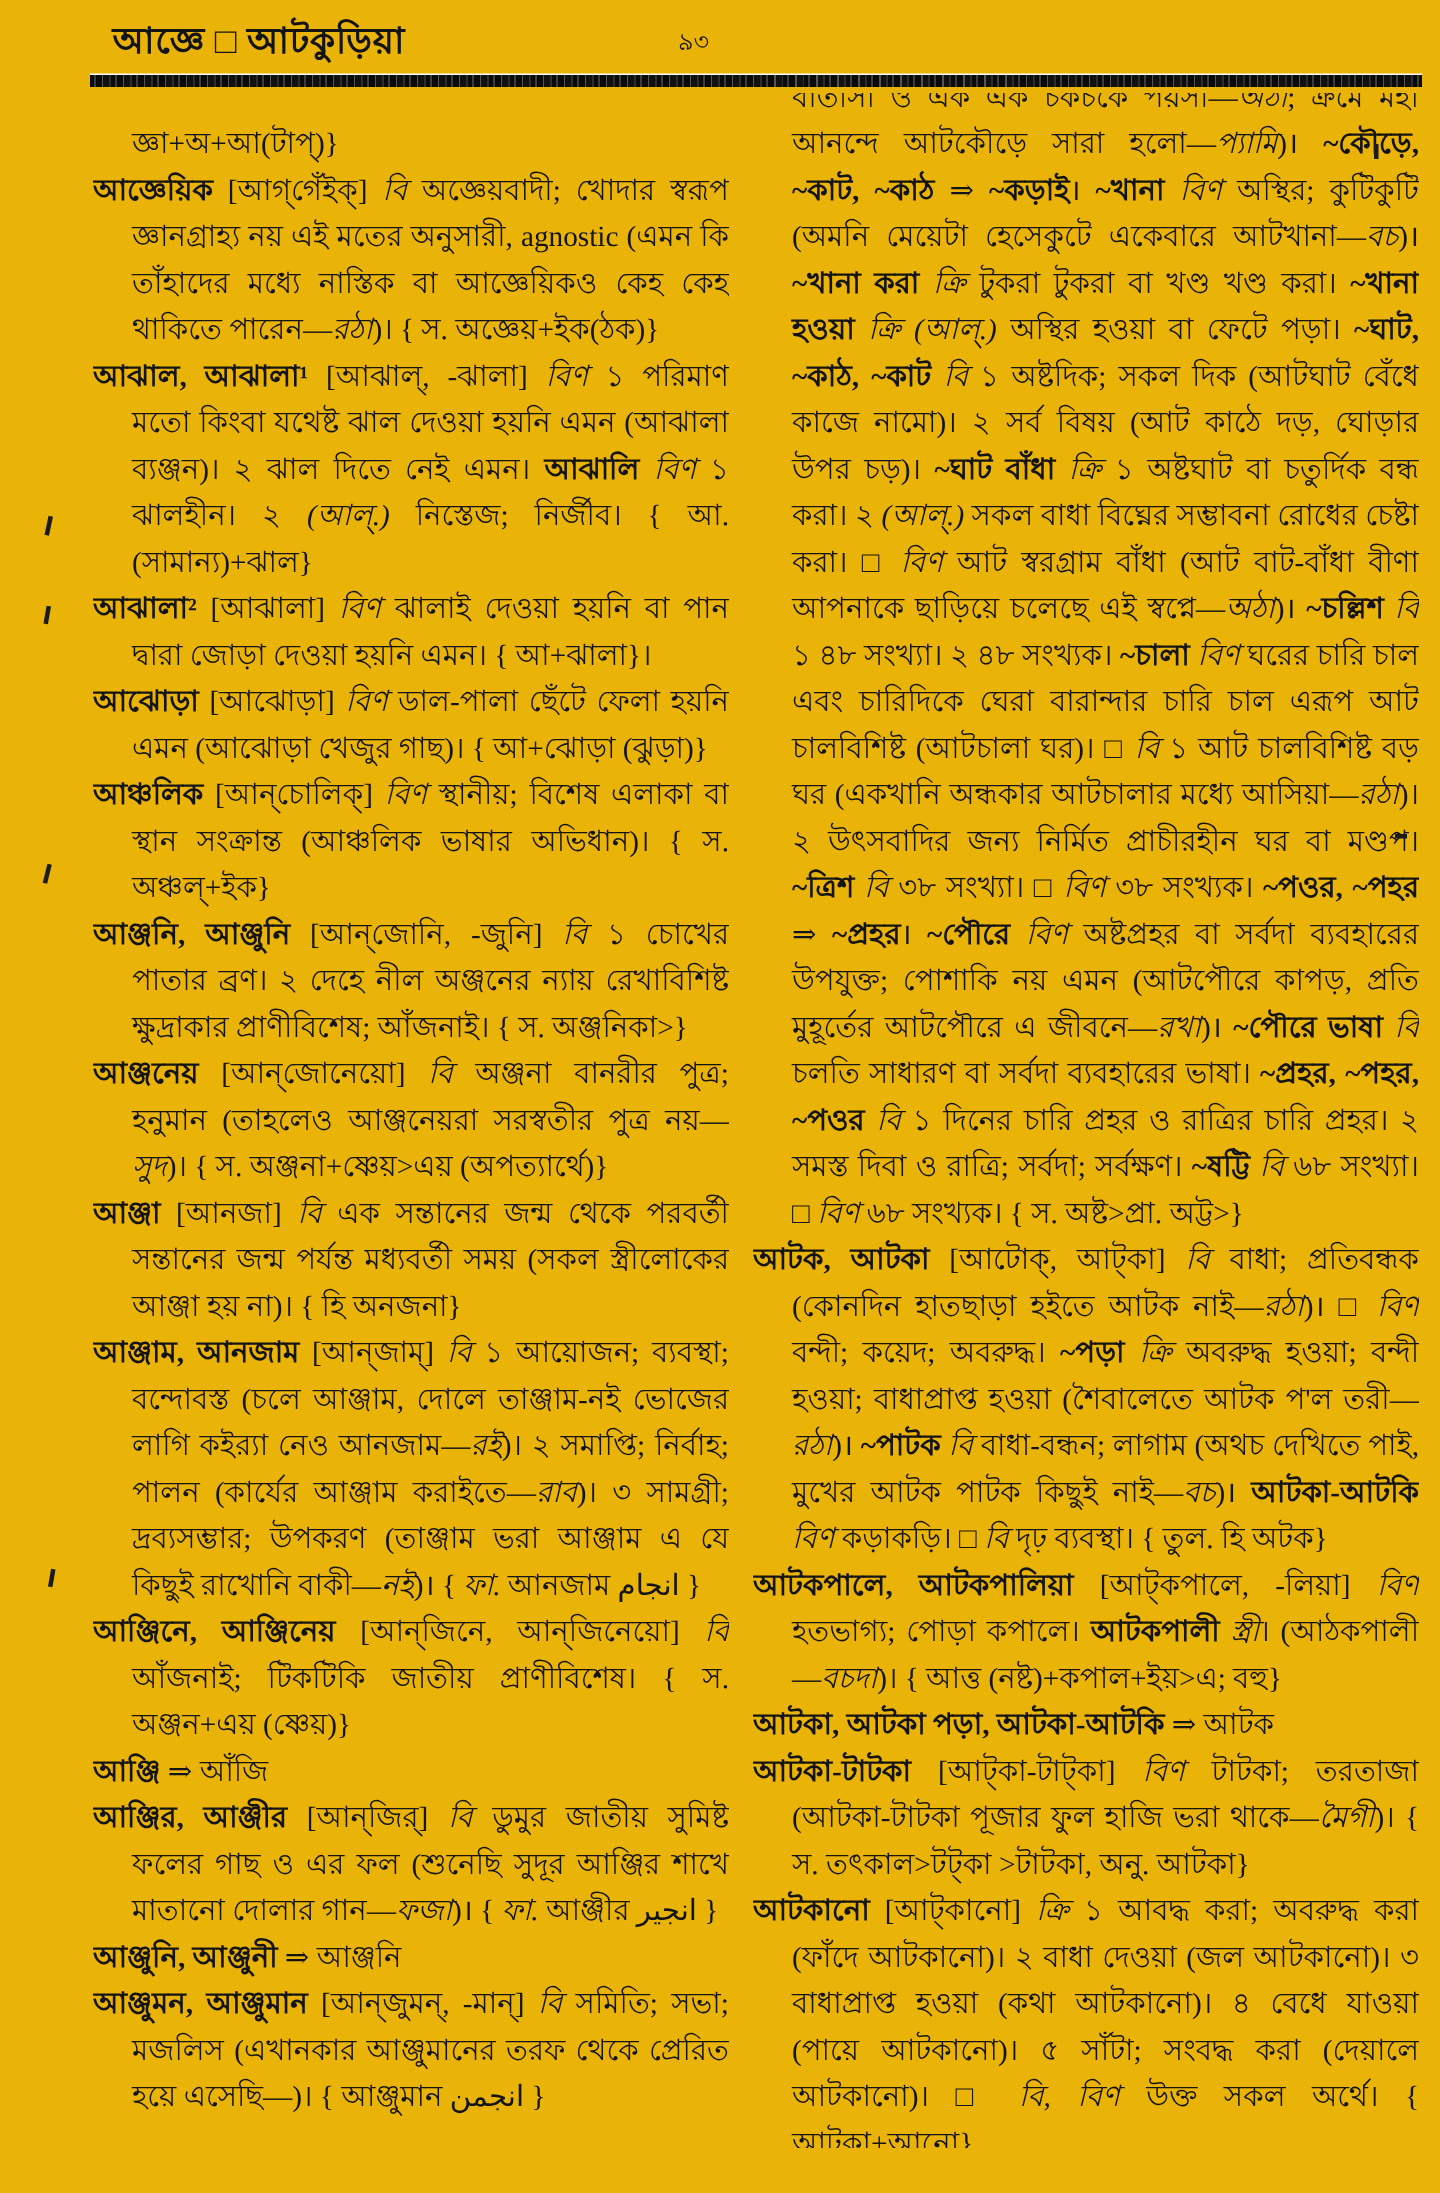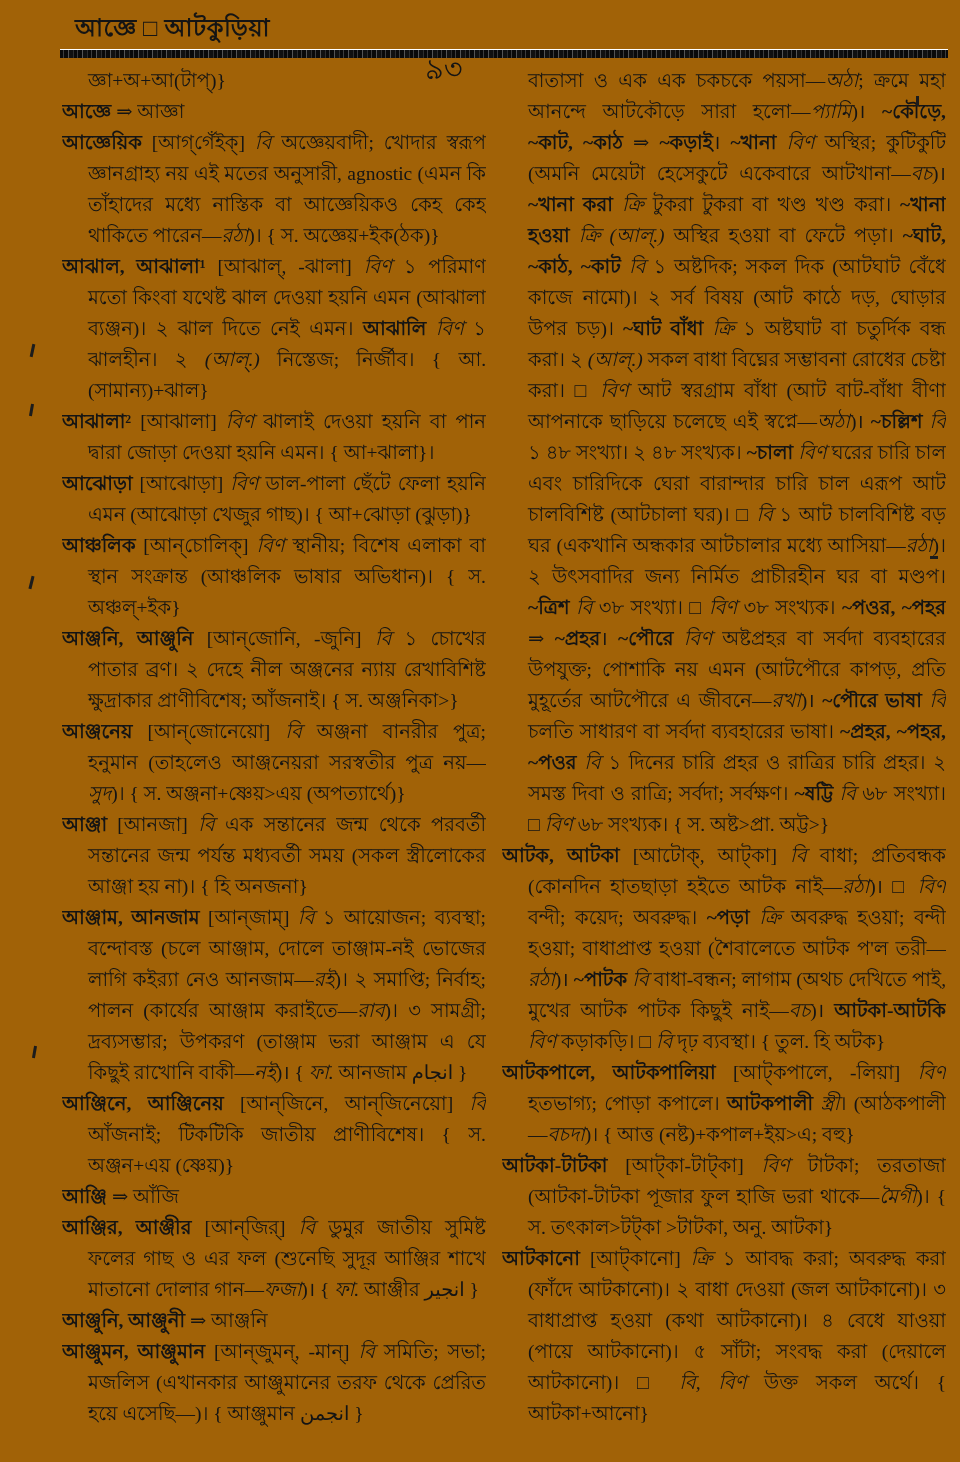--- a/index.html
+++ b/index.html
@@ -1,32 +1,32 @@
 <!DOCTYPE html>
 <html><head>
 <meta charset="utf-8">
 <style>
   html,body{margin:0;padding:0;background:#e8e8e8;}
   .page{
     position:relative;
     width:960px;height:1462px;
-    background:#a16207;
+    background:#eab308;
     color:#141414;
     font-family:"Liberation Serif","DejaVu Serif",serif;
     overflow:hidden;
   }
   
   .hdr-guide{
     position:absolute;left:75px;top:14px;
     font-weight:bold;font-size:24px;line-height:28px;
     letter-spacing:0.5px;
   }
   .hdr-pagenum{
-    position:absolute;left:425px;top:16px;
-    font-size:29px;line-height:26px;margin-top:40px;
+    position:absolute;left:452px;top:16px;
+    font-size:16px;line-height:26px;
   }
   .hdr-rule{
     position:absolute;left:60px;right:12px;top:49px;height:8px;
     background:
       repeating-linear-gradient(90deg,
         #0a0a0a 0px,#0a0a0a 3px,
         #3d3d3d 3px,#3d3d3d 4px,
         #0a0a0a 4px,#0a0a0a 8px,
         #555 8px,#555 9px,
         #111 9px,#111 13px,
@@ -66,41 +66,41 @@
 
   <div class="hdr-guide">আজ্ঞে □ আটকুড়িয়া</div>
 
   <div class="hdr-pagenum">৯৩</div>
 
   <div class="hdr-rule"></div>
 
   <div class="columns">
     <section class="col col-left">
         <p class="entry cont">জ্ঞা+অ+আ(টাপ্)}</p>
-        <p class="entry"><b>আজ্ঞে</b> ⇒ আজ্ঞা</p>
         <p class="entry"><b>আজ্ঞেয়িক</b> [আগ্‌গেঁইক্] <i>বি</i> অজ্ঞেয়বাদী; খোদার স্বরূপ জ্ঞানগ্রাহ্য নয় এই মতের অনুসারী, agnostic (এমন কি তাঁহাদের মধ্যে নাস্তিক বা আজ্ঞেয়িকও কেহ কেহ থাকিতে পারেন—<i>রঠা</i>)। { স. অজ্ঞেয়+ইক(ঠক)}</p>
         <p class="entry"><b>আঝাল, আঝালা¹</b> [আঝাল্, -ঝালা] <i>বিণ</i> ১ পরিমাণ মতো কিংবা যথেষ্ট ঝাল দেওয়া হয়নি এমন (আঝালা ব্যঞ্জন)। ২ ঝাল দিতে নেই এমন। <b>আঝালি</b> <i>বিণ</i> ১ ঝালহীন। ২ <i>(আল্.)</i> নিস্তেজ; নির্জীব। { আ. (সামান্য)+ঝাল}</p>
         <p class="entry"><b>আঝালা²</b> [আঝালা] <i>বিণ</i> ঝালাই দেওয়া হয়নি বা পান দ্বারা জোড়া দেওয়া হয়নি এমন। { আ+ঝালা}।</p>
         <p class="entry"><b>আঝোড়া</b> [আঝোড়া] <i>বিণ</i> ডাল-পালা ছেঁটে ফেলা হয়নি এমন (আঝোড়া খেজুর গাছ)। { আ+ঝোড়া (ঝুড়া)}</p>
         <p class="entry"><b>আঞ্চলিক</b> [আন্‌চোলিক্] <i>বিণ</i> স্থানীয়; বিশেষ এলাকা বা স্থান সংক্রান্ত (আঞ্চলিক ভাষার অভিধান)। { স. অঞ্চল্+ইক}</p>
         <p class="entry"><b>আঞ্জনি, আঞ্জুনি</b> [আন্‌জোনি, -জুনি] <i>বি</i> ১ চোখের পাতার ব্রণ। ২ দেহে নীল অঞ্জনের ন্যায় রেখাবিশিষ্ট ক্ষুদ্রাকার প্রাণীবিশেষ; আঁজনাই। { স. অঞ্জনিকা&gt;}</p>
         <p class="entry"><b>আঞ্জনেয়</b> [আন্‌জোনেয়ো] <i>বি</i> অঞ্জনা বানরীর পুত্র; হনুমান (তাহলেও আঞ্জনেয়রা সরস্বতীর পুত্র নয়—<i>সুদ</i>)। { স. অঞ্জনা+ষ্ণেয়&gt;এয় (অপত্যার্থে)}</p>
         <p class="entry"><b>আঞ্জা</b> [আনজা] <i>বি</i> এক সন্তানের জন্ম থেকে পরবর্তী সন্তানের জন্ম পর্যন্ত মধ্যবর্তী সময় (সকল স্ত্রীলোকের আঞ্জা হয় না)। { হি অনজনা}</p>
         <p class="entry"><b>আঞ্জাম, আনজাম</b> [আন্‌জাম্] <i>বি</i> ১ আয়োজন; ব্যবস্থা; বন্দোবস্ত (চলে আঞ্জাম, দোলে তাঞ্জাম-নই ভোজের লাগি কইর‍্যা নেও আনজাম—<i>রই</i>)। ২ সমাপ্তি; নির্বাহ; পালন (কার্যের আঞ্জাম করাইতে—<i>রাব</i>)। ৩ সামগ্রী; দ্রব্যসম্ভার; উপকরণ (তাঞ্জাম ভরা আঞ্জাম এ যে কিছুই রাখোনি বাকী—<i>নই</i>)। { <i>ফা.</i> আনজাম  انجام  }</p>
         <p class="entry"><b>আঞ্জিনে, আঞ্জিনেয়</b> [আন্‌জিনে, আন্‌জিনেয়ো] <i>বি</i> আঁজনাই; টিকটিকি জাতীয় প্রাণীবিশেষ। { স. অঞ্জন+এয় (ষ্ণেয়)}</p>
         <p class="entry"><b>আঞ্জি</b> ⇒ আঁজি</p>
         <p class="entry"><b>আঞ্জির, আঞ্জীর</b> [আন্‌জির্] <i>বি</i> ডুমুর জাতীয় সুমিষ্ট ফলের গাছ ও এর ফল (শুনেছি সুদূর আঞ্জির শাখে মাতানো দোলার গান—<i>ফজা</i>)। { <i>ফা.</i> আঞ্জীর  انجير  }</p>
         <p class="entry"><b>আঞ্জুনি, আঞ্জুনী</b> ⇒ আঞ্জনি</p>
         <p class="entry"><b>আঞ্জুমন, আঞ্জুমান</b> [আন্‌জুমন্, -মান্] <i>বি</i> সমিতি; সভা; মজলিস (এখানকার আঞ্জুমানের তরফ থেকে প্রেরিত হয়ে এসেছি—)। {  আঞ্জুমান  انجمن  }</p>
       </section>
     <div class="col-divider"></div>
     <section class="col col-right">
         <p class="entry cont">বাতাসা ও এক এক চকচকে পয়সা—<i>অঠা</i>; ক্রমে মহা আনন্দে আটকৌড়ে সারা হলো—<i>প্যামি</i>)। <b>~কৌড়ে, ~কাট, ~কাঠ</b> ⇒ <b>~কড়াই</b>। <b>~খানা</b> <i>বিণ</i> অস্থির; কুটিকুটি (অমনি মেয়েটা হেসেকুটে একেবারে আটখানা—<i>বচ</i>)। <b>~খানা করা</b> <i>ক্রি</i> টুকরা টুকরা বা খণ্ড খণ্ড করা। <b>~খানা হওয়া</b> <i>ক্রি (আল্.)</i> অস্থির হওয়া বা ফেটে পড়া। <b>~ঘাট, ~কাঠ, ~কাট</b> <i>বি</i> ১ অষ্টদিক; সকল দিক (আটঘাট বেঁধে কাজে নামো)। ২ সর্ব বিষয় (আট কাঠে দড়, ঘোড়ার উপর চড়)। <b>~ঘাট বাঁধা</b> <i>ক্রি</i> ১ অষ্টঘাট বা চতুর্দিক বন্ধ করা। ২ <i>(আল্.)</i> সকল বাধা বিঘ্নের সম্ভাবনা রোধের চেষ্টা করা। □ <i>বিণ</i> আট স্বরগ্রাম বাঁধা (আট বাট-বাঁধা বীণা আপনাকে ছাড়িয়ে চলেছে এই স্বপ্নে—<i>অঠা</i>)। <b>~চল্লিশ</b> <i>বি</i> ১ ৪৮ সংখ্যা। ২ ৪৮ সংখ্যক। <b>~চালা</b> <i>বিণ</i> ঘরের চারি চাল এবং চারিদিকে ঘেরা বারান্দার চারি চাল এরূপ আট চালবিশিষ্ট (আটচালা ঘর)। □ <i>বি</i> ১ আট চালবিশিষ্ট বড় ঘর (একখানি অন্ধকার আটচালার মধ্যে আসিয়া—<i>রঠা</i>)। ২ উৎসবাদির জন্য নির্মিত প্রাচীরহীন ঘর বা মণ্ডপ। <b>~ত্রিশ</b> <i>বি</i> ৩৮ সংখ্যা। □ <i>বিণ</i> ৩৮ সংখ্যক। <b>~পওর, ~পহর</b> ⇒ <b>~প্রহর</b>। <b>~পৌরে</b> <i>বিণ</i> অষ্টপ্রহর বা সর্বদা ব্যবহারের উপযুক্ত; পোশাকি নয় এমন (আটপৌরে কাপড়, প্রতি মুহূর্তের আটপৌরে এ জীবনে—<i>রখা</i>)। <b>~পৌরে ভাষা</b> <i>বি</i> চলতি সাধারণ বা সর্বদা ব্যবহারের ভাষা। <b>~প্রহর, ~পহর, ~পওর</b> <i>বি</i> ১ দিনের চারি প্রহর ও রাত্রির চারি প্রহর। ২ সমস্ত দিবা ও রাত্রি; সর্বদা; সর্বক্ষণ। <b>~ষট্টি</b> <i>বি</i> ৬৮ সংখ্যা। □ <i>বিণ</i> ৬৮ সংখ্যক। { স. অষ্ট&gt;প্রা. অট্ট&gt;}</p>
         <p class="entry"><b>আটক, আটকা</b> [আটোক্, আট্‌কা] <i>বি</i> বাধা; প্রতিবন্ধক (কোনদিন হাতছাড়া হইতে আটক নাই—<i>রঠা</i>)। □ <i>বিণ</i> বন্দী; কয়েদ; অবরুদ্ধ। <b>~পড়া</b> <i>ক্রি</i> অবরুদ্ধ হওয়া; বন্দী হওয়া; বাধাপ্রাপ্ত হওয়া (শৈবালেতে আটক প'ল তরী—<i>রঠা</i>)। <b>~পাটক</b> <i>বি</i> বাধা-বন্ধন; লাগাম (অথচ দেখিতে পাই, মুখের আটক পাটক কিছুই নাই—<i>বচ</i>)। <b>আটকা-আটকি</b> <i>বিণ</i> কড়াকড়ি। □ <i>বি</i> দৃঢ় ব্যবস্থা। { তুল. হি অটক}</p>
         <p class="entry"><b>আটকপালে, আটকপালিয়া</b> [আট্‌কপালে, -লিয়া] <i>বিণ</i> হতভাগ্য; পোড়া কপালে। <b>আটকপালী</b> <i>স্ত্রী</i>। (আঠকপালী—<i>বচদা</i>)। { আত্ত (নষ্ট)+কপাল+ইয়&gt;এ; বহু}</p>
+        <p class="entry"><b>আটকা, আটকা পড়া, আটকা-আটকি</b> ⇒ আটক</p>
         <p class="entry"><b>আটকা-টাটকা</b> [আট্‌কা-টাট্‌কা] <i>বিণ</i> টাটকা; তরতাজা (আটকা-টাটকা পূজার ফুল হাজি ভরা থাকে—<i>মৈগী</i>)। { স. তৎকাল&gt;টট্‌কা &gt;টাটকা, অনু. আটকা}</p>
         <p class="entry"><b>আটকানো</b> [আট্‌কানো] <i>ক্রি</i> ১ আবদ্ধ করা; অবরুদ্ধ করা (ফাঁদে আটকানো)। ২ বাধা দেওয়া (জল আটকানো)। ৩ বাধাপ্রাপ্ত হওয়া (কথা আটকানো)। ৪ বেধে যাওয়া (পায়ে আটকানো)। ৫ সাঁটা; সংবদ্ধ করা (দেয়ালে আটকানো)। □ <i>বি, বিণ</i> উক্ত সকল অর্থে। { আটকা+আনো}</p>
       </section>
   </div>
 
   <div class="artifact a1"></div>
   <div class="artifact a2"></div>
   <div class="artifact a3"></div>
   <div class="artifact a4"></div>
   <div class="artifact a5"></div>

